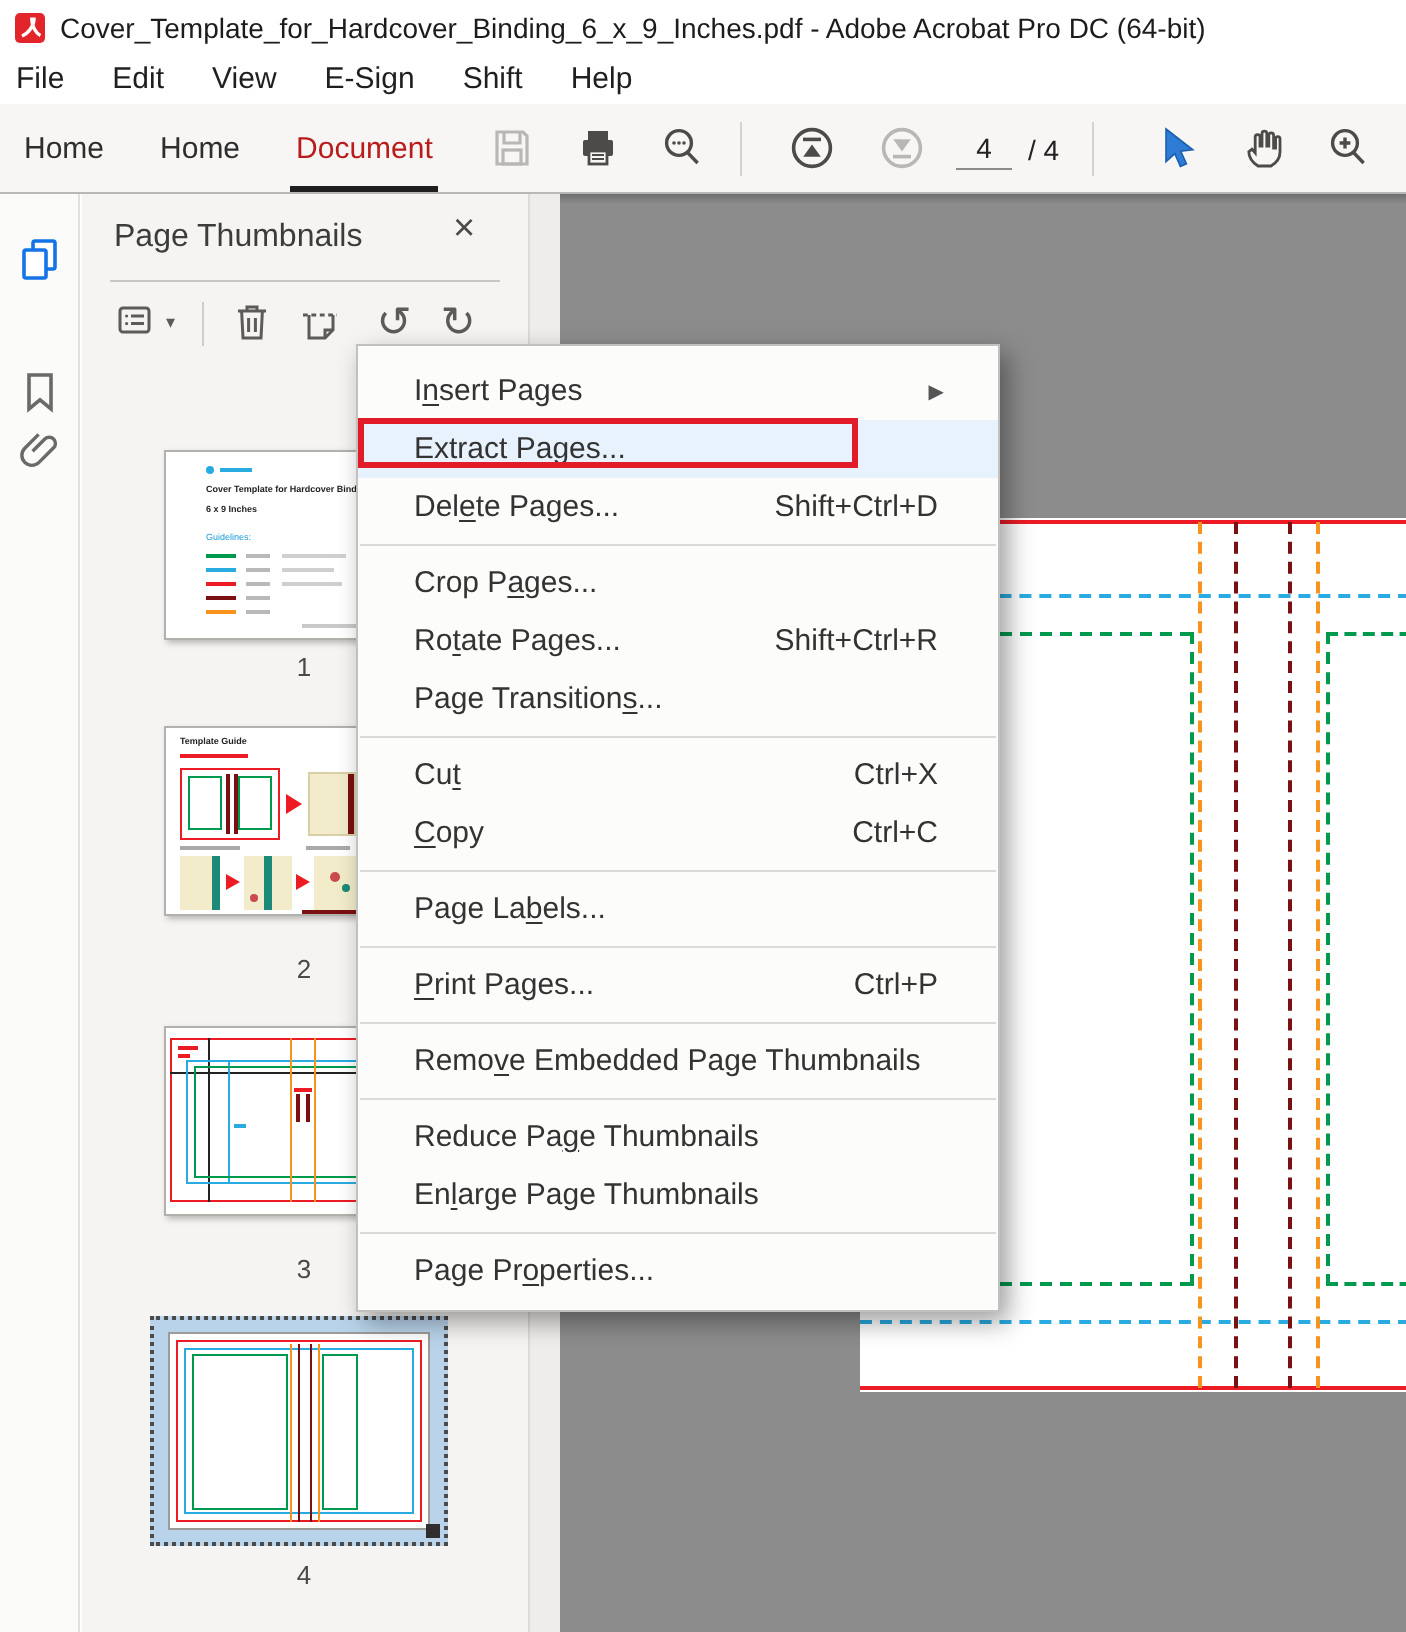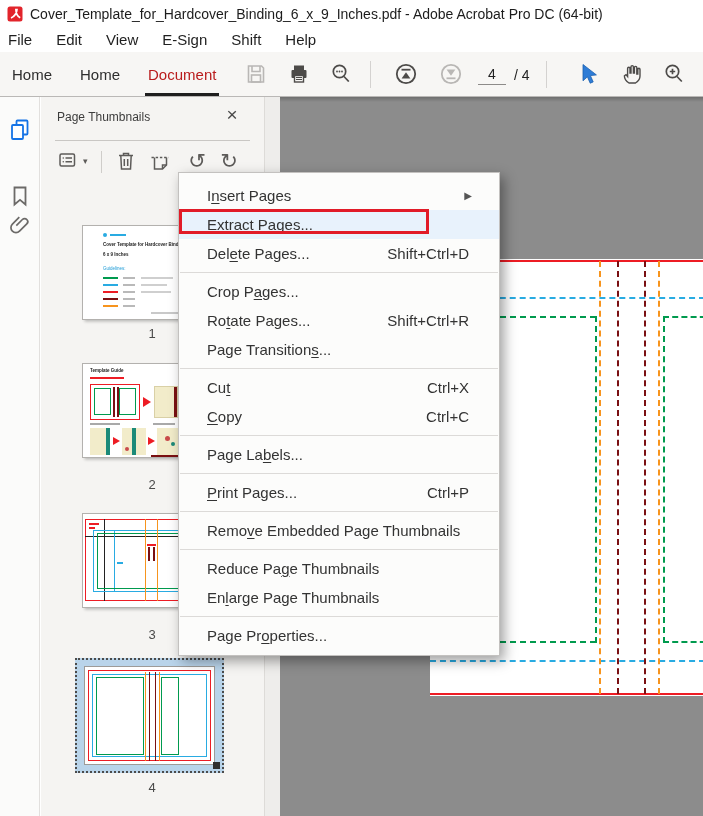--- a/index.html
+++ b/index.html
@@ -27,21 +27,21 @@
   .page-input { position:absolute; left:478px; top:12px; width:28px; height:21px; border:none; border-bottom:1.5px solid #8d8b89; background:transparent; font-size:14px; font-family:inherit; text-align:center; color:#222; }
   .page-total { position:absolute; left:514px; top:15px; font-size:14px; color:#222; }
 
   
   .rail { position:absolute; top:97px; left:0; width:40px; bottom:0; background:#fbfbfa; border-right:1px solid #e2e0de; }
   .rail-icon { position:absolute; left:8px; width:24px; height:24px; }
   .rail-icon svg { width:24px; height:24px; display:block; }
 
   
   .panel { position:absolute; top:97px; left:41px; width:223px; bottom:0; background:#f5f4f2; }
-  .panel-title { position:absolute; left:16px; top:13px; font-size:12px; color:#3c3c3c; }
+  .panel-title { position:absolute; left:16px; top:13px; font-size:16px; color:#3c3c3c; }
   .panel-close { position:absolute; left:180px; top:7px; width:22px; height:22px; font-size:19px; color:#4a4a4a; text-align:center; line-height:22px; cursor:default; }
   .panel-hr { position:absolute; left:14px; right:14px; top:43px; height:1px; background:#c9c7c4; }
   .p-btn { position:absolute; top:52px; width:26px; height:26px; color:#5d5b59; }
   .p-btn svg { width:24px; height:24px; display:block; }
   .p-sep { position:absolute; left:60px; top:54px; width:1px; height:22px; background:#cfcdca; }
   .caret { position:absolute; left:20px; top:5px; font-size:9px; color:#5d5b59; }
   .rot { font-size:21px; line-height:24px; text-align:center; font-family:"DejaVu Sans",sans-serif; }
 
   .thumb-page { position:absolute; left:41px; width:140px; height:95px; background:#fff; border:1px solid #b3b1ae; box-shadow:1.5px 1.5px 3px rgba(0,0,0,.25); overflow:hidden; }
   .thumb-num { position:absolute; left:91px; width:40px; text-align:center; font-size:13px; color:#4a4a4a; }

